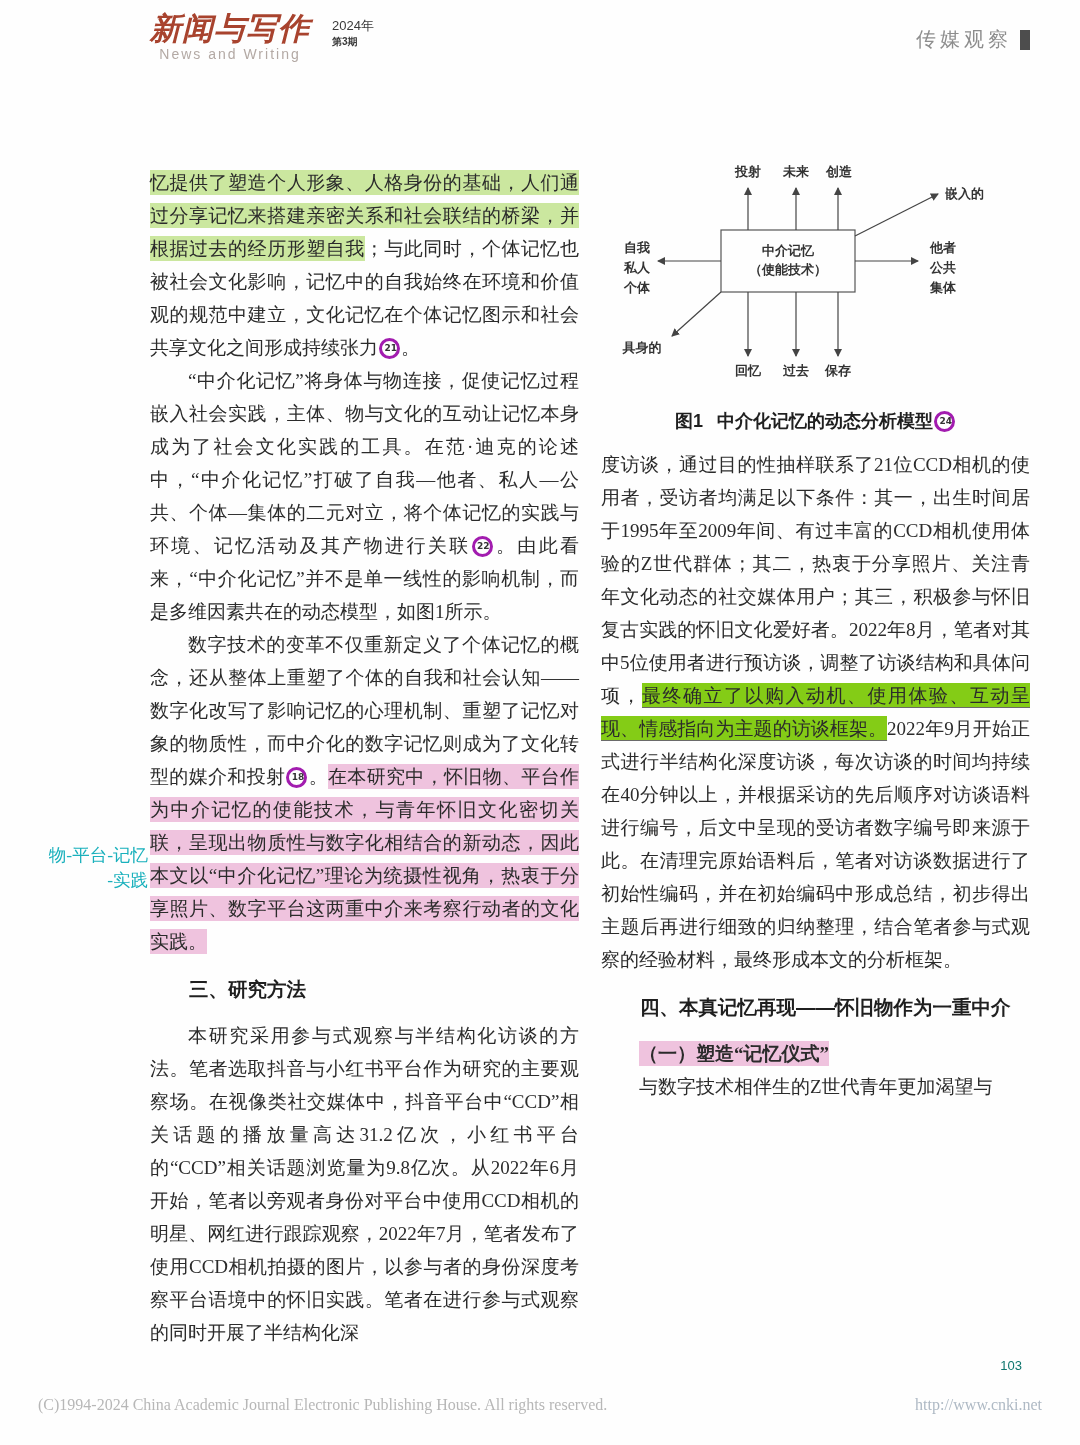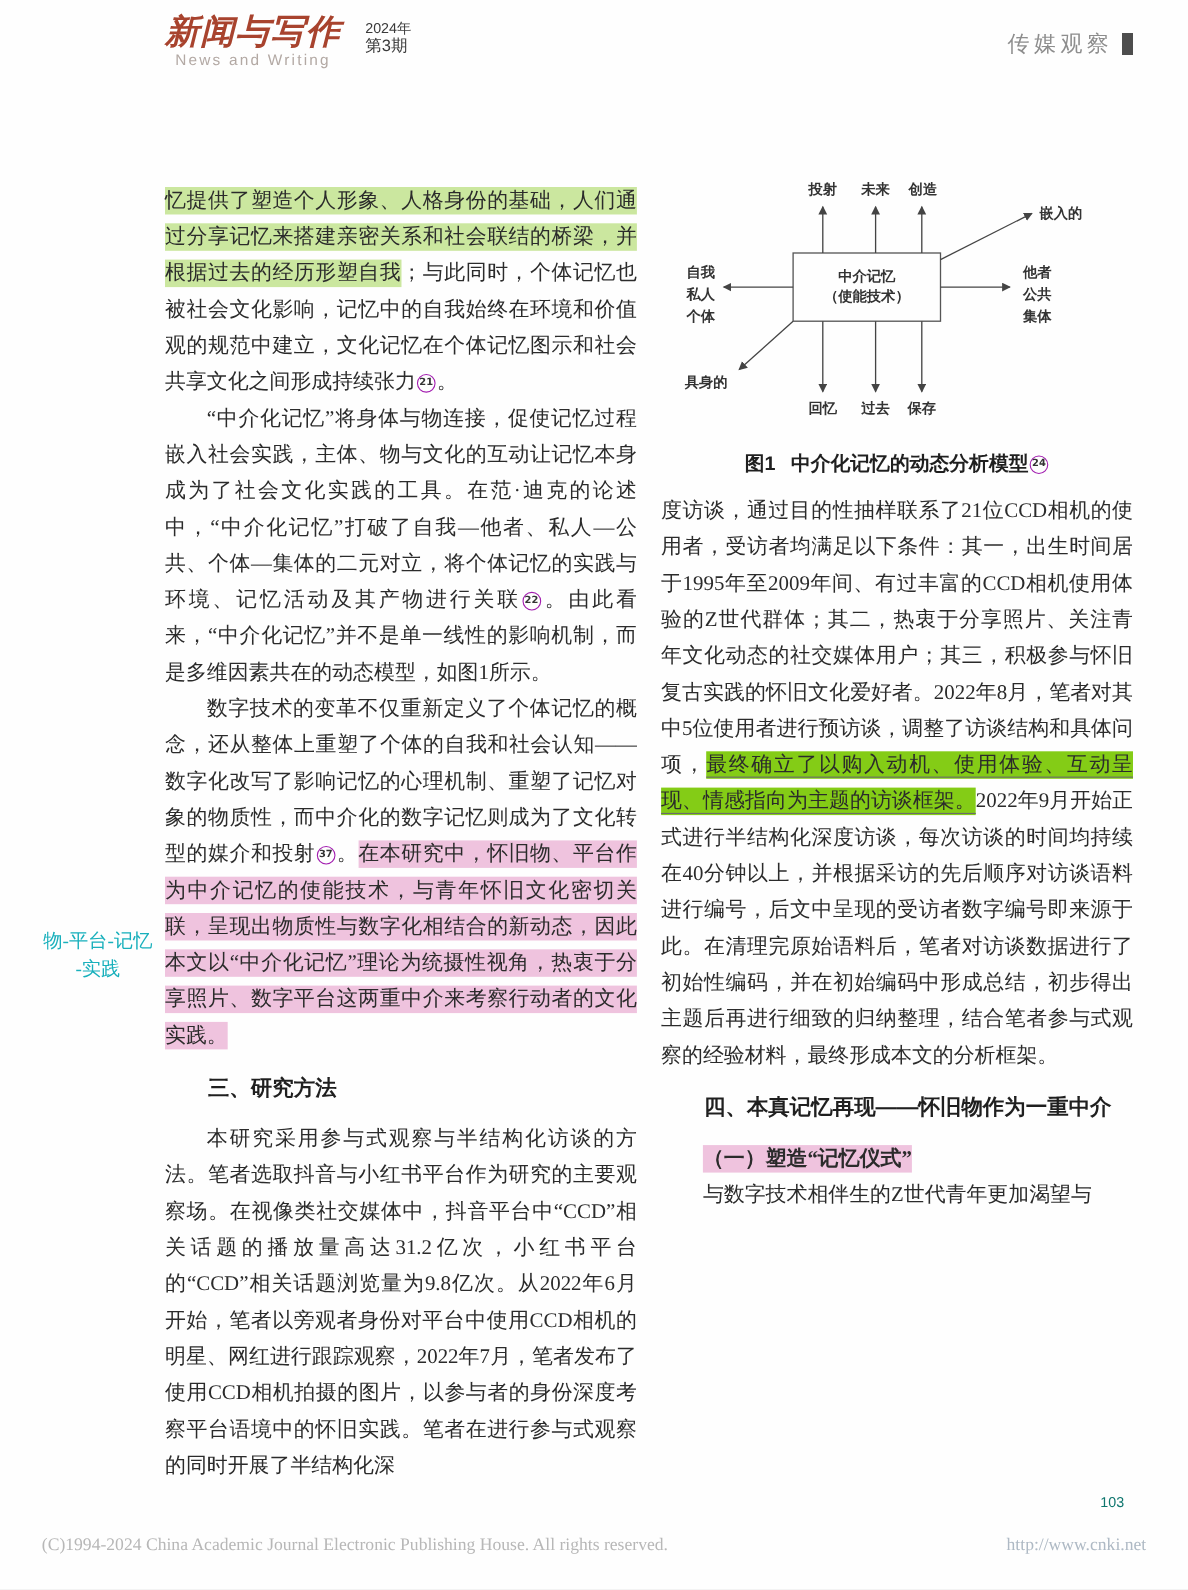--- a/index.html
+++ b/index.html
@@ -10,50 +10,50 @@
   }
   
   .hdr{position:absolute;top:12px;left:150px;right:50px;height:56px;}
   .logo-wrap{position:absolute;left:0;top:0;text-align:center;}
   .logo-main{font-family:"Liberation Serif",serif;font-weight:bold;font-style:italic;
     font-size:31px;color:#a8432e;letter-spacing:1px;line-height:34px;}
   .logo-sub{font-family:"Liberation Sans",sans-serif;font-size:14px;color:#b3a9a4;
     letter-spacing:2px;margin-top:0px;}
   .issue{position:absolute;left:182px;top:6px;font-family:"Liberation Sans",sans-serif;color:#3a3a3a;}
   .issue-year{font-size:13px;line-height:15px;}
-  .issue-no{font-size:15px;font-weight:normal;line-height:18px;}
+  .issue-no{font-size:10px;font-weight:bold;line-height:18px;}
   .section-wrap{position:absolute;right:0;top:14px;display:flex;align-items:center;gap:8px;}
   .section-name{font-family:"Liberation Sans",sans-serif;font-size:20px;color:#8d8d8d;letter-spacing:4px;}
   .section-block{display:inline-block;width:10px;height:20px;background:#4d4d4d;}
   
   .col{position:absolute;width:429px;font-size:19px;line-height:33px;text-align:justify;}
   .col-left{left:150px;top:166px;}
   .col-right{left:601px;top:158px;}
   p.para{margin:0;text-indent:2em;}
   p.flush{text-indent:0;}
   .hl-g{background:#cbe79f;padding:2px 0;}
   .hl-p{background:#efc3de;padding:2px 0;}
   .hl-pu{background:#84cc16;padding:2px 0;text-decoration:underline;text-underline-offset:5px;text-decoration-color:#6a6a6a;}
-  .fnote{display:inline-block;width:15px;height:15px;border:1px solid #a21caf;border-radius:50%;
-    font:700 9px/14px "DejaVu Sans",sans-serif;text-align:center;vertical-align:3px;
+  .fnote{display:inline-block;width:15px;height:15px;border:3px solid #a21caf;border-radius:50%;
+    font:700 9px/14px "DejaVu Sans",sans-serif;text-align:right;vertical-align:3px;
     margin:0 1px;text-indent:0;color:#333;background:transparent;}
   h3.sec{font-family:"Liberation Sans",sans-serif;font-size:19.5px;font-weight:bold;color:#1f1f1f;
     margin:15px 0 13px 0;text-indent:2em;line-height:33px;}
   .subhead{font-weight:bold;margin:6px 0 6px 0;}
   
   .figure{width:429px;margin:0 0 14px 0;}
   .fig-svg{display:block;margin:0 auto;}
   .fig-caption{font-family:"Liberation Sans",sans-serif;font-size:18px;font-weight:bold;
     color:#1f1f1f;text-align:center;margin-top:10px;line-height:26px;}
   .fig-caption .sp{display:inline-block;width:14px;}
   svg text{font-family:"Liberation Sans","DejaVu Sans",sans-serif;font-size:13px;font-weight:600;fill:#333;}
   svg .boxtxt{font-weight:600;font-size:13px;}
   
   .margin-note{position:absolute;left:30px;top:843px;width:118px;
-    font-size:17.5px;line-height:25px;color:#19b0bc;text-align:center;}
+    font-size:17.5px;line-height:25px;color:#19b0bc;text-align:right;}
   
   .pageno{position:absolute;right:58px;top:1358px;font-size:13px;color:#0f766e;
     font-family:"Liberation Sans",sans-serif;}
   .ftr{position:absolute;left:38px;right:38px;top:1396px;display:flex;
     justify-content:space-between;font-size:16px;color:#b7b7b7;
     font-family:"Liberation Serif",serif;}
   .ftr .url{color:#aeb9c4;text-decoration:none;}
 </style>
 </head>
 <body>
@@ -78,21 +78,21 @@
   <div class="margin-note">
     <div>物-平台-记忆</div>
     <div>-实践</div>
   </div>
 
   <div class="col col-left">
     <p class="para flush"><span class="hl-g">忆提供了塑造个人形象、人格身份的基础，人们通过分享记忆来搭建亲密关系和社会联结的桥梁，并根据过去的经历形塑自我</span><span>；与此同时，个体记忆也被社会文化影响，记忆中的自我始终在环境和价值观的规范中建立，文化记忆在个体记忆图示和社会共享文化之间形成持续张力</span><span class="fnote">21</span><span>。</span></p>
 
     <p class="para"><span>“中介化记忆”将身体与物连接，促使记忆过程嵌入社会实践，主体、物与文化的互动让记忆本身成为了社会文化实践的工具。在范·迪克的论述中，“中介化记忆”打破了自我—他者、私人—公共、个体—集体的二元对立，将个体记忆的实践与环境、记忆活动及其产物进行关联</span><span class="fnote">22</span><span>。由此看来，“中介化记忆”并不是单一线性的影响机制，而是多维因素共在的动态模型，如图1所示。</span></p>
 
-    <p class="para"><span>数字技术的变革不仅重新定义了个体记忆的概念，还从整体上重塑了个体的自我和社会认知——数字化改写了影响记忆的心理机制、重塑了记忆对象的物质性，而中介化的数字记忆则成为了文化转型的媒介和投射</span><span class="fnote">37</span><span>。</span><span class="hl-p">在本研究中，怀旧物、平台作为中介记忆的使能技术，与青年怀旧文化密切关联，呈现出物质性与数字化相结合的新动态，因此本文以“中介化记忆”理论为统摄性视角，热衷于分享照片、数字平台这两重中介来考察行动者的文化实践。</span></p>
+    <p class="para"><span>数字技术的变革不仅重新定义了个体记忆的概念，还从整体上重塑了个体的自我和社会认知——数字化改写了影响记忆的心理机制、重塑了记忆对象的物质性，而中介化的数字记忆则成为了文化转型的媒介和投射</span><span class="fnote">18</span><span>。</span><span class="hl-p">在本研究中，怀旧物、平台作为中介记忆的使能技术，与青年怀旧文化密切关联，呈现出物质性与数字化相结合的新动态，因此本文以“中介化记忆”理论为统摄性视角，热衷于分享照片、数字平台这两重中介来考察行动者的文化实践。</span></p>
 
     <h3 class="sec">三、研究方法</h3>
 
     <p class="para">本研究采用参与式观察与半结构化访谈的方法。笔者选取抖音与小红书平台作为研究的主要观察场。在视像类社交媒体中，抖音平台中“CCD”相关话题的播放量高达31.2亿次，小红书平台的“CCD”相关话题浏览量为9.8亿次。从2022年6月开始，笔者以旁观者身份对平台中使用CCD相机的明星、网红进行跟踪观察，2022年7月，笔者发布了使用CCD相机拍摄的图片，以参与者的身份深度考察平台语境中的怀旧实践。笔者在进行参与式观察的同时开展了半结构化深</p>
   </div>
 
   <div class="col col-right">
 
     <div class="figure">
       <svg class="fig-svg" width="415" height="240" viewBox="0 0 415 240">

